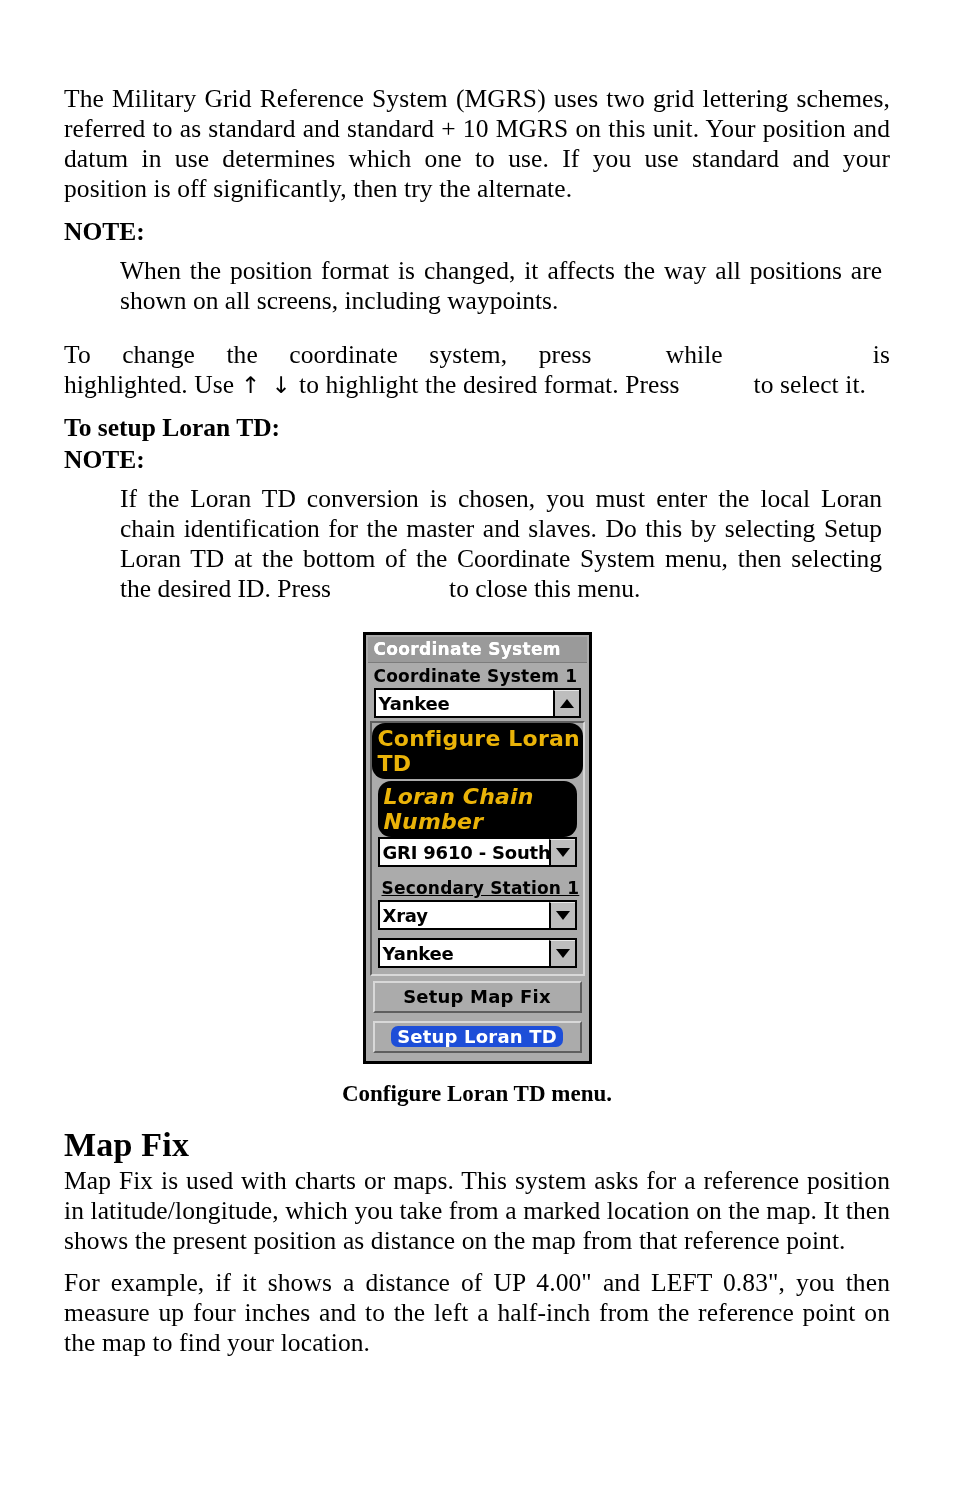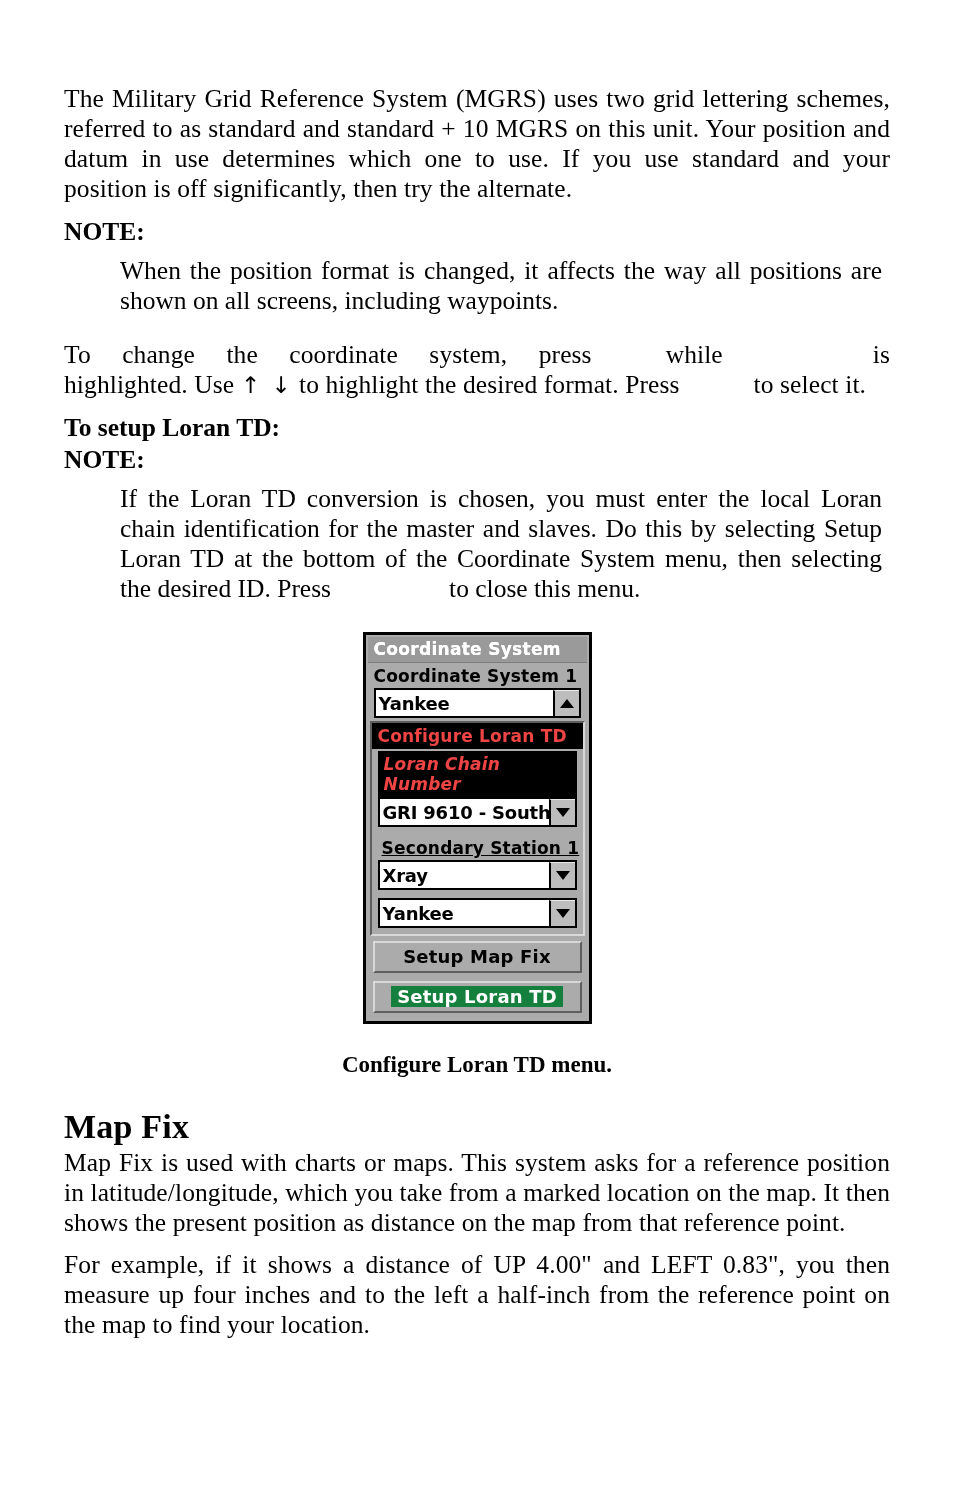--- a/index.html
+++ b/index.html
@@ -62,21 +62,21 @@
     text-justify: inter-word;
   }
   h2.section {
     margin: 0;
     font-size: 34px;
     line-height: 42px;
     font-weight: bold;
     letter-spacing: 0.2px;
   }
   p.caption {
-    margin: 11px;
+    margin: 0;
     text-align: center;
     font-size: 23px;
     font-weight: bold;
     line-height: 28px;
   }
   .arrows {
     font-family: "DejaVu Sans", sans-serif;
     font-size: 23px;
     letter-spacing: 2px;
   }
@@ -162,25 +162,26 @@
     margin: 3px 2px 2px 2px;
     background: #ababab;
     border-top: 2px solid #5e5e5e;
     border-left: 2px solid #5e5e5e;
     border-right: 2px solid #d8d8d8;
     border-bottom: 2px solid #d8d8d8;
     padding-bottom: 6px;
   }
   .dev-hl-bar {
     background: #000000;
-    color: #ef4444;
-    font-size: 17px;
+    color: #eab308;
+    font-size: 22px;
     font-weight: bold;
     letter-spacing: 0.2px;
     padding: 3px 0 3px 6px;
+    border-radius: 13px;
   }
   .dev-hl-bar.inset {
     margin: 2px 6px 0 6px;
     padding-left: 6px;
     font-style: italic;
   }
 
   .dev-btn {
     margin: 5px 5px 0 5px;
     background: #ababab;
@@ -190,23 +191,24 @@
     border-bottom: 2px solid #5e5e5e;
     text-align: center;
     font-size: 18px;
     font-weight: bold;
     color: #000;
     padding: 3px 0 4px 0;
     letter-spacing: 0.2px;
   }
   .dev-btn .sel {
     display: inline-block;
-    background: #15803d;
+    background: #1d4ed8;
     color: #ffffff;
     padding: 0 6px;
+    border-radius: 7px;
   }
   .dev-btn.last { margin-bottom: 6px; }
   .dev-sep {
     height: 3px;
   }
 </style>
 </head>
 <body>
 
 <div class="page">

